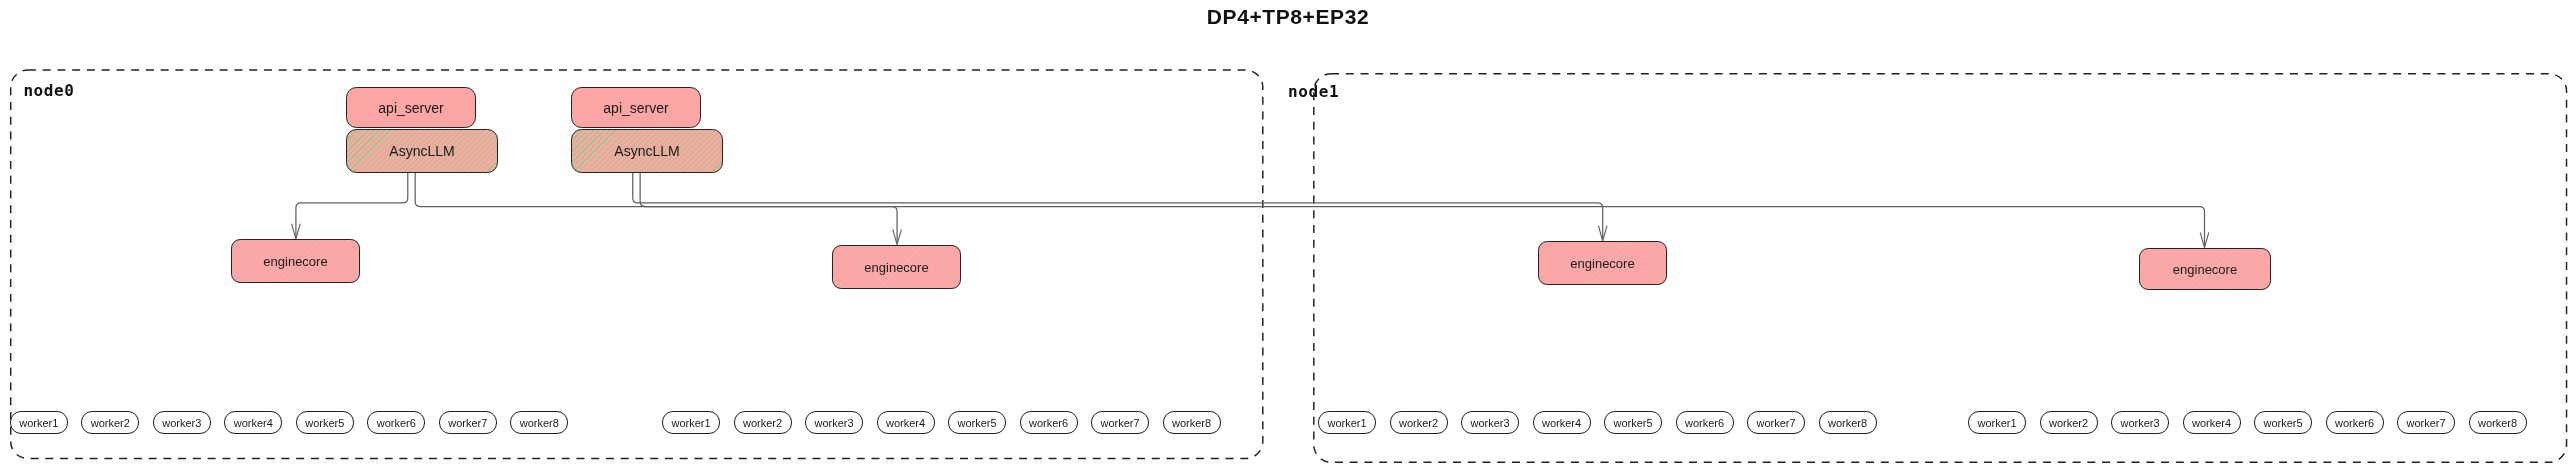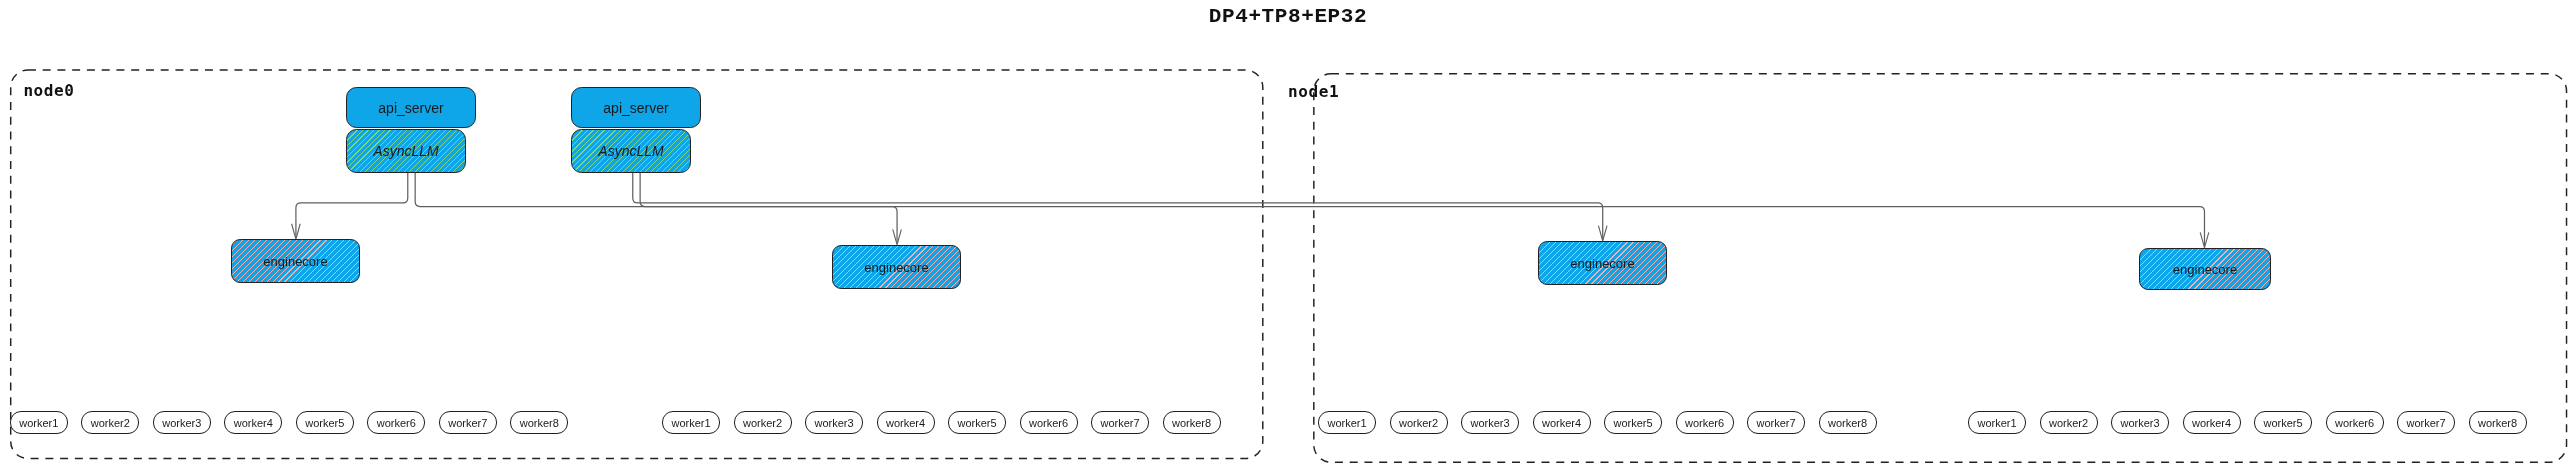--- a/index.html
+++ b/index.html
@@ -6,46 +6,45 @@
   #canvas{
     position:relative;
     width:2576px;height:469px;
     background:#ffffff;
     font-family:"Liberation Sans", sans-serif;
     overflow:hidden;
   }
   .title{
     position:absolute;top:4.9px;left:0;width:100%;
     text-align:center;
-    font-family:Liberation Mono, monospace;
+    font-family:Liberation Sans, sans-serif;
     font-size:21px;font-weight:700;letter-spacing:0.6px;color:#111;
   }
   svg#wires{position:absolute;left:0;top:0;z-index:1;}
   .node-rect{fill:none;stroke:var(--node-border);stroke-width:2.4;stroke-dasharray:13 11;}
   .edge{fill:none;stroke:var(--connector);stroke-width:2;}
   .arrowhead{fill:none;stroke:var(--connector);stroke-width:1.8;}
   .node-label{
     position:absolute;z-index:2;
     font-family:"DejaVu Sans Mono", monospace;
     font-size:16px;font-weight:700;color:#111;letter-spacing:0.6px;
   }
   .box{
     position:absolute;z-index:2;
     display:flex;align-items:center;justify-content:center;
     border:1.5px solid var(--node-border);
-    background:#0ea5e9;color:#1a1a1a;
+    background:#fca5a5;color:#1a1a1a;
     box-sizing:border-box;
   }
   .frontend-api{width:130px;height:41px;border-radius:10.5px;font-size:14px;}
   .frontend-llm{
-    width:120px;height:44px;border-radius:10.5px;font-size:14px;
+    width:152px;height:44px;border-radius:10.5px;font-size:14px;
     background-image:repeating-linear-gradient(135deg,
       rgba(255,255,255,0) 0px, rgba(255,255,255,0) 3.1px,
       var(--green-hatch) 3.1px, var(--green-hatch) 3.9px);
-    font-style:italic;
   }
   .enginecore{
     width:129px;height:44px;border-radius:9.2px;font-size:13px;
     background-image:repeating-linear-gradient(135deg,
       rgba(255,255,255,0) 0px, rgba(255,255,255,0) 3.4px,
       var(--pink-hatch) 3.4px, var(--pink-hatch) 4.2px);
   }
   .worker-row{
     position:absolute;z-index:2;top:411px;height:23px;
     display:flex;gap:13.5px;

